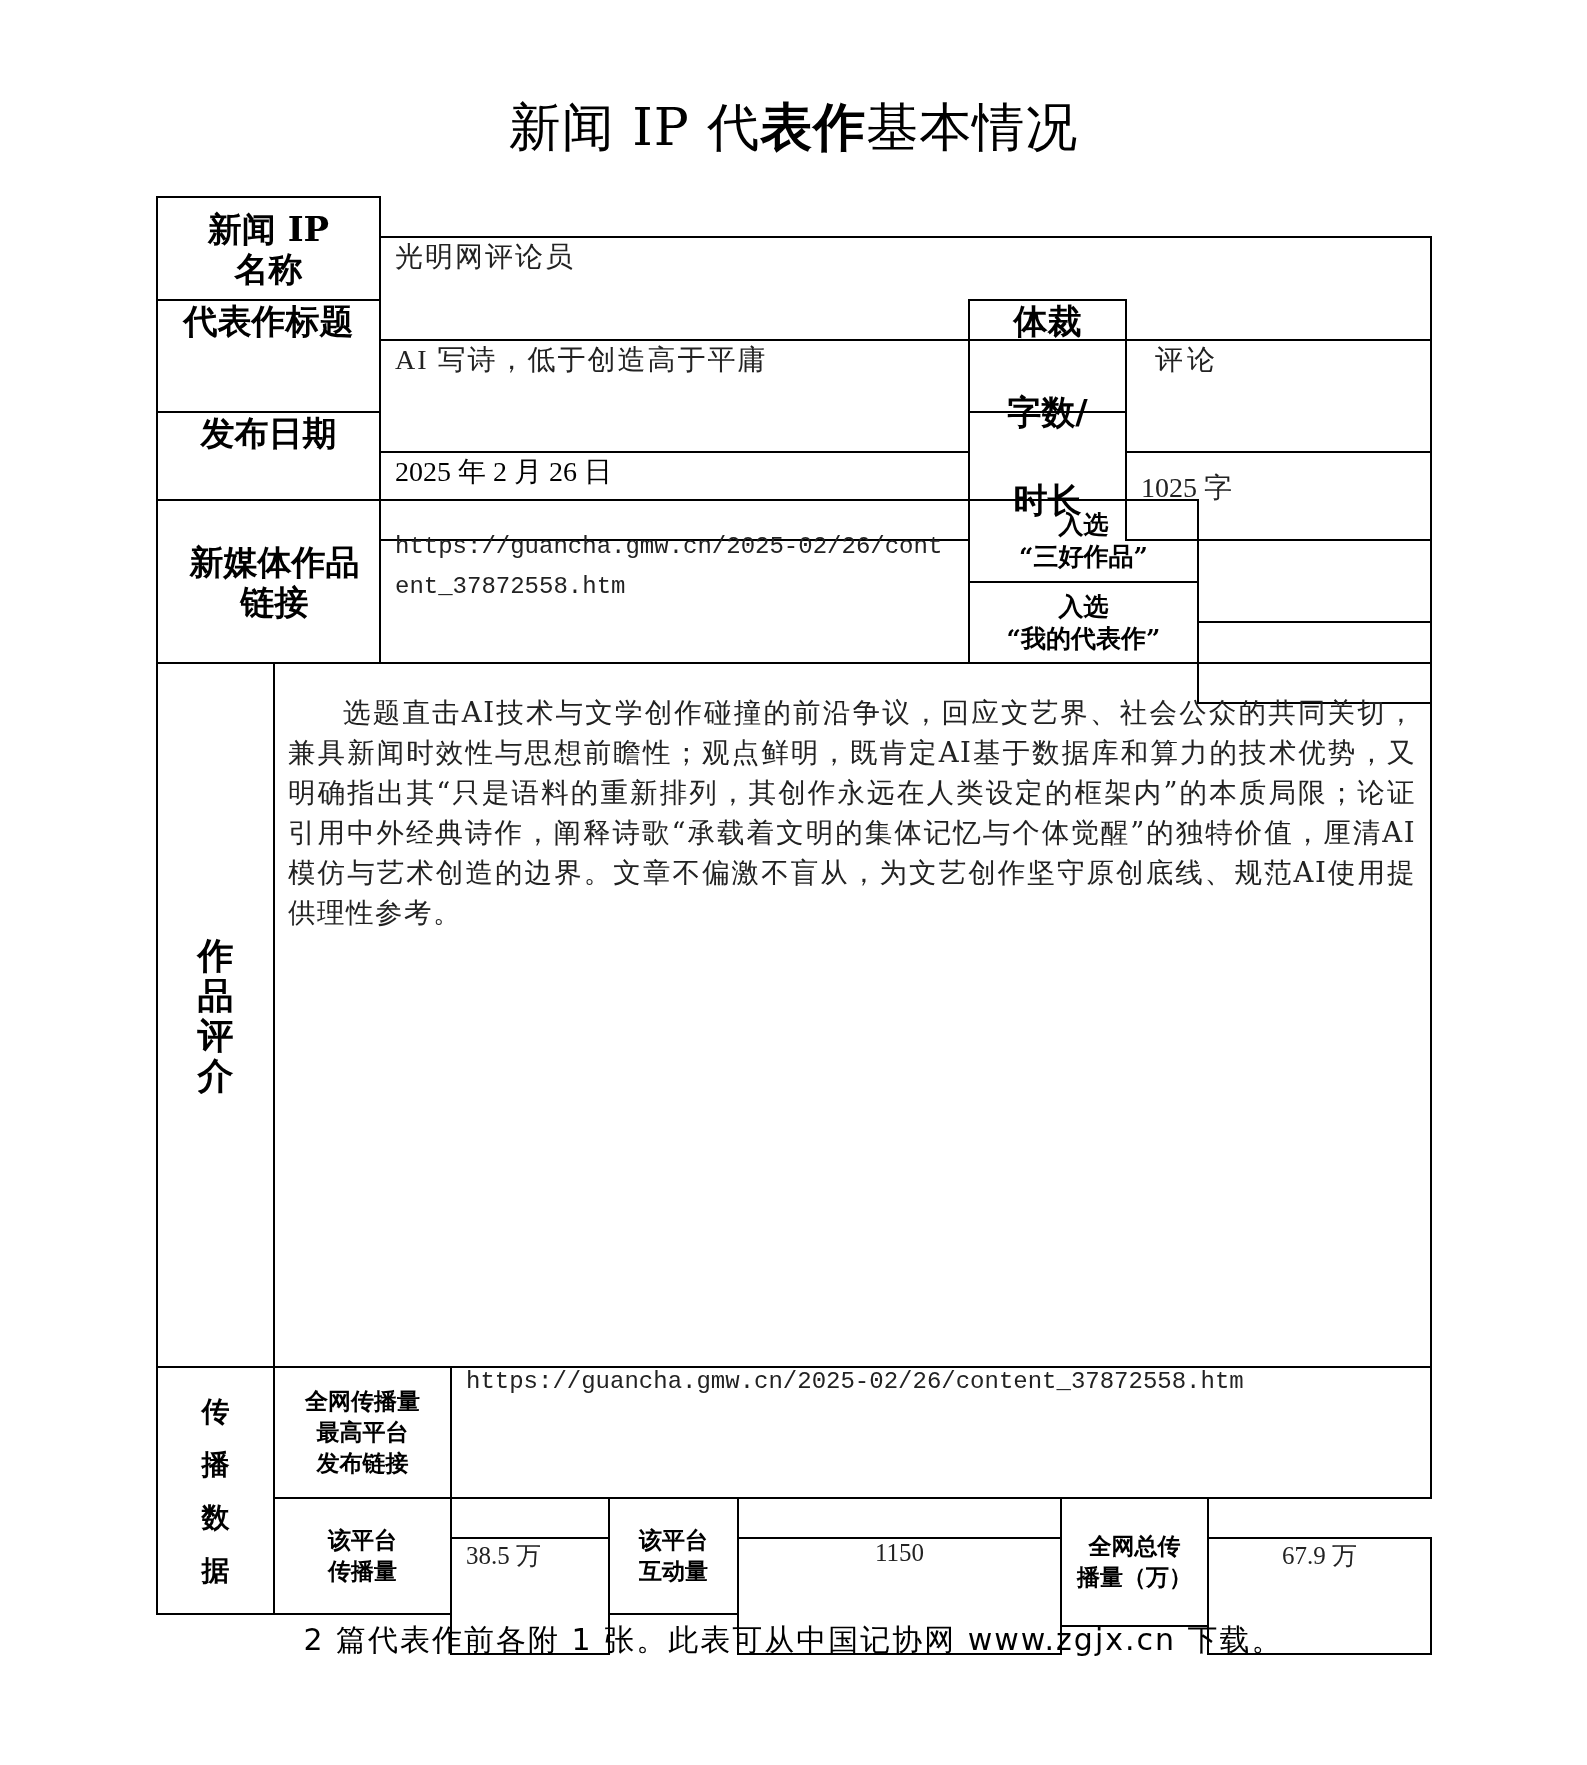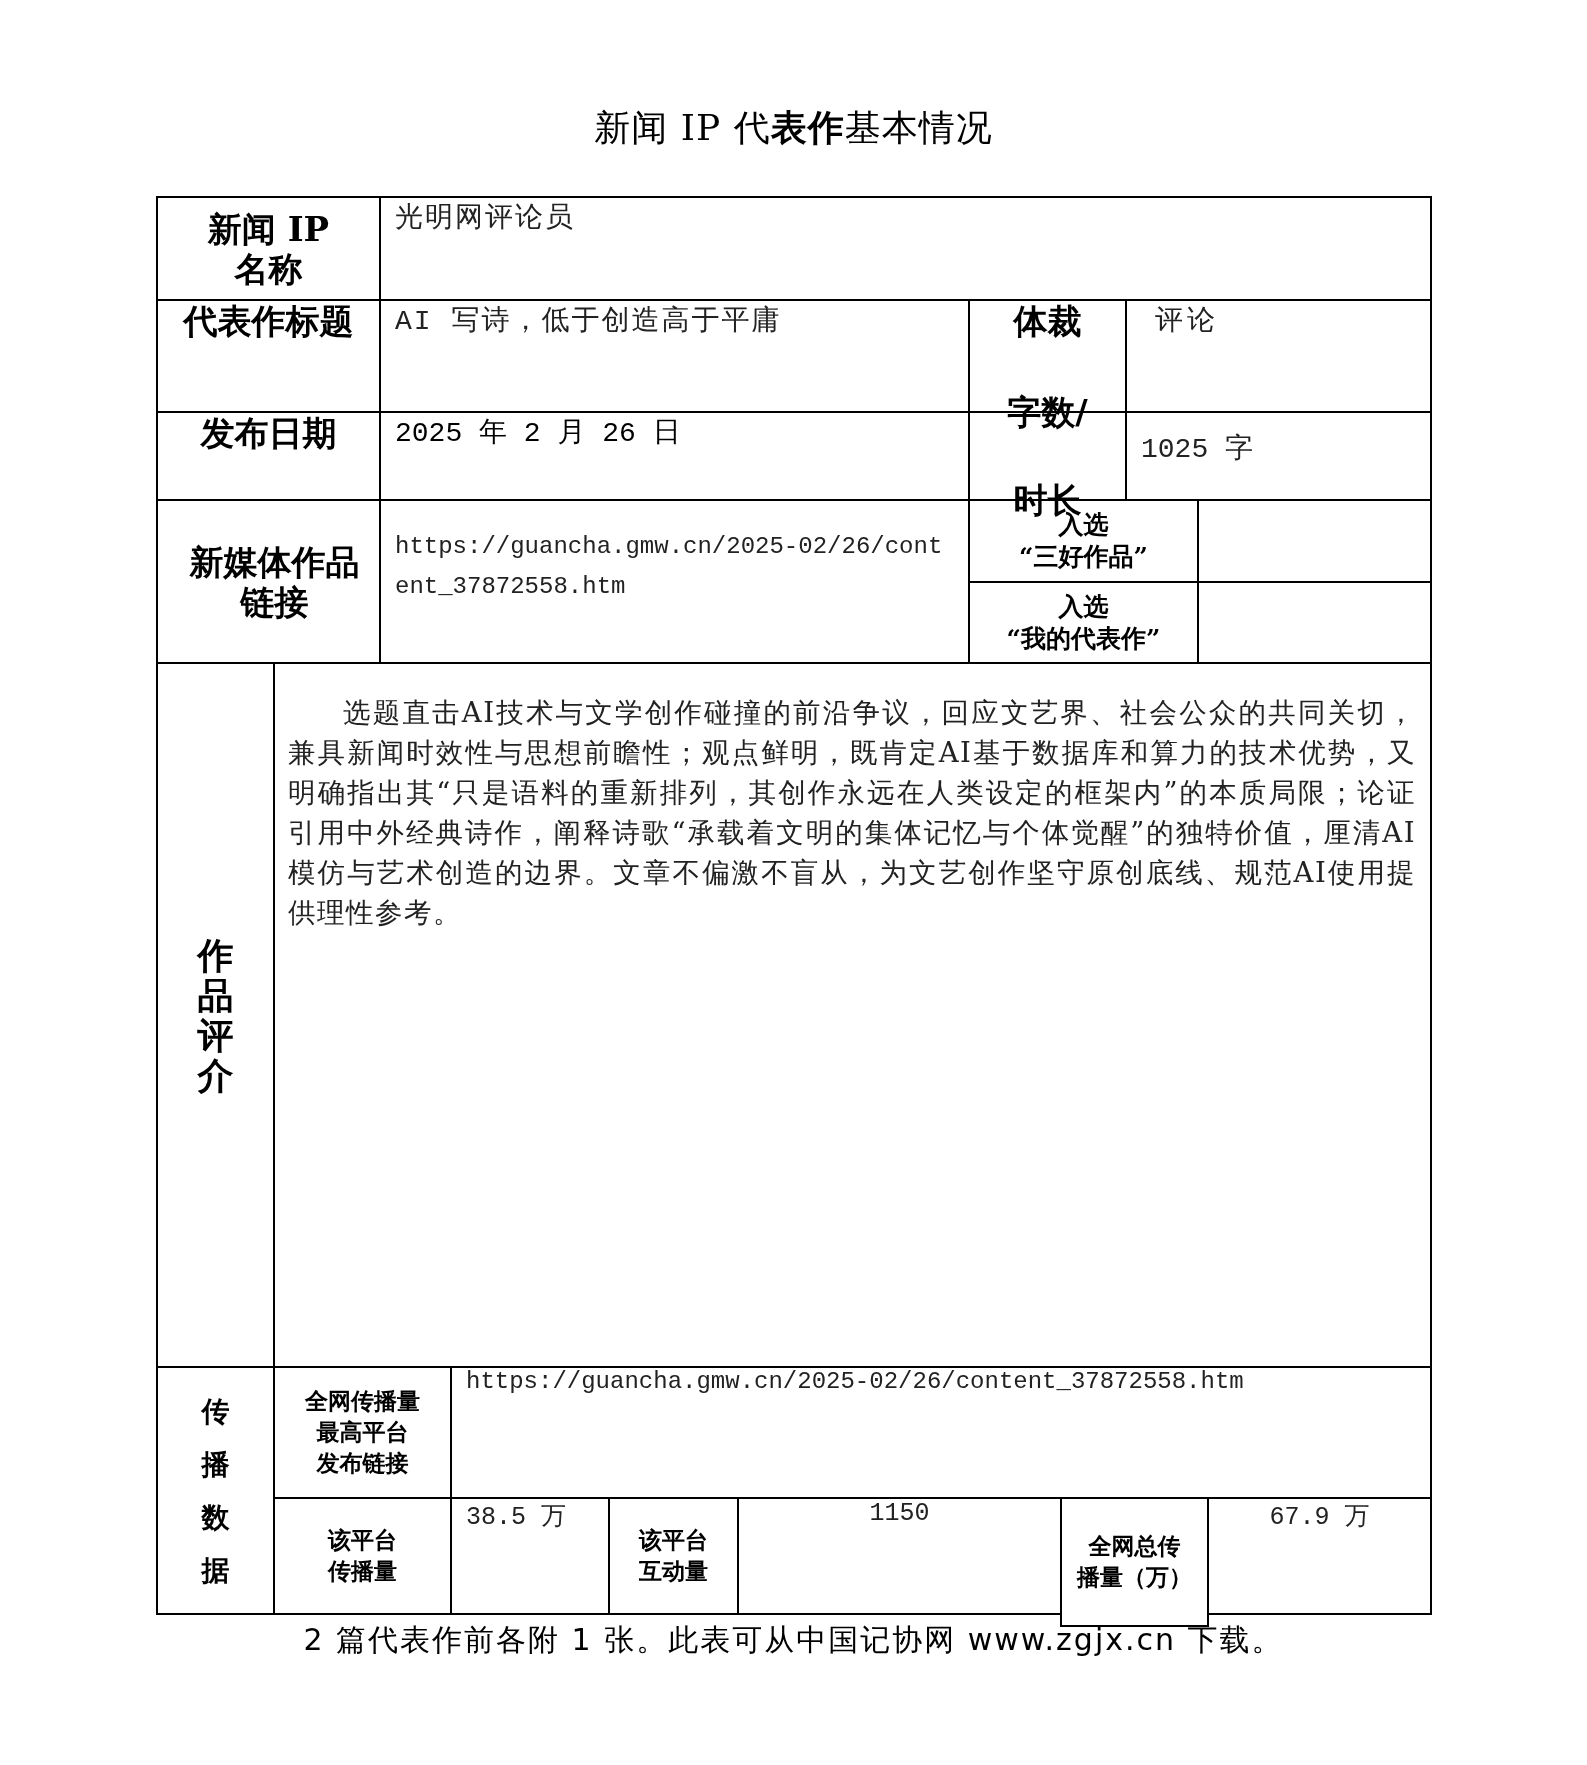--- a/index.html
+++ b/index.html
@@ -1,35 +1,35 @@
 <!DOCTYPE html>
 <html><head>
 <meta charset="utf-8">
 <style>
   html, body { margin:0; padding:0; background:#ffffff; }
   body { width:1587px; height:1765px; position:relative; overflow:hidden; color:#000; }
   .sans { font-family: "DejaVu Sans", "Liberation Sans", sans-serif; }
   .title {
     position:absolute; left:0; top:92px; width:1587px; text-align:center;
     font-family: "DejaVu Serif", "Liberation Serif", serif;
-    font-size:36px; letter-spacing:1px; line-height:70px;
+    font-size:52px; letter-spacing:1px; line-height:70px;
   }
   .title b { font-weight:bold; }
   .cell {
     position:absolute; box-sizing:border-box; border:2px solid #000;
     display:flex; 
   }
   .lbl {
     justify-content:center; text-align:center; font-weight:bold;
     font-family: "DejaVu Serif", "Liberation Serif", serif; font-size:34px; line-height:40px;
   }
   .lbl-sm { font-size:25px; line-height:32px; }
   .val {
-    padding-left:14px; font-family: Liberation Mono, monospace;
-    font-size:28px; color:#222;
+    padding-left:14px; font-family: Liberation Serif, serif;
+    font-size:28px; color:#222;margin-top:40px;
   }
   .mono {
     font-family: "Liberation Mono", "DejaVu Sans Mono", monospace; font-size:24px; color:#222;
   }
   .center { justify-content:center; text-align:center; padding-left:0; }
   .eval-text {
     position:absolute; left:288px; top:692px; width:1128px;
     font-family: "DejaVu Serif", "Liberation Serif", serif; font-size:27.5px; line-height:40px;
     color:#222; text-align:justify; letter-spacing:1.5px;
   }

